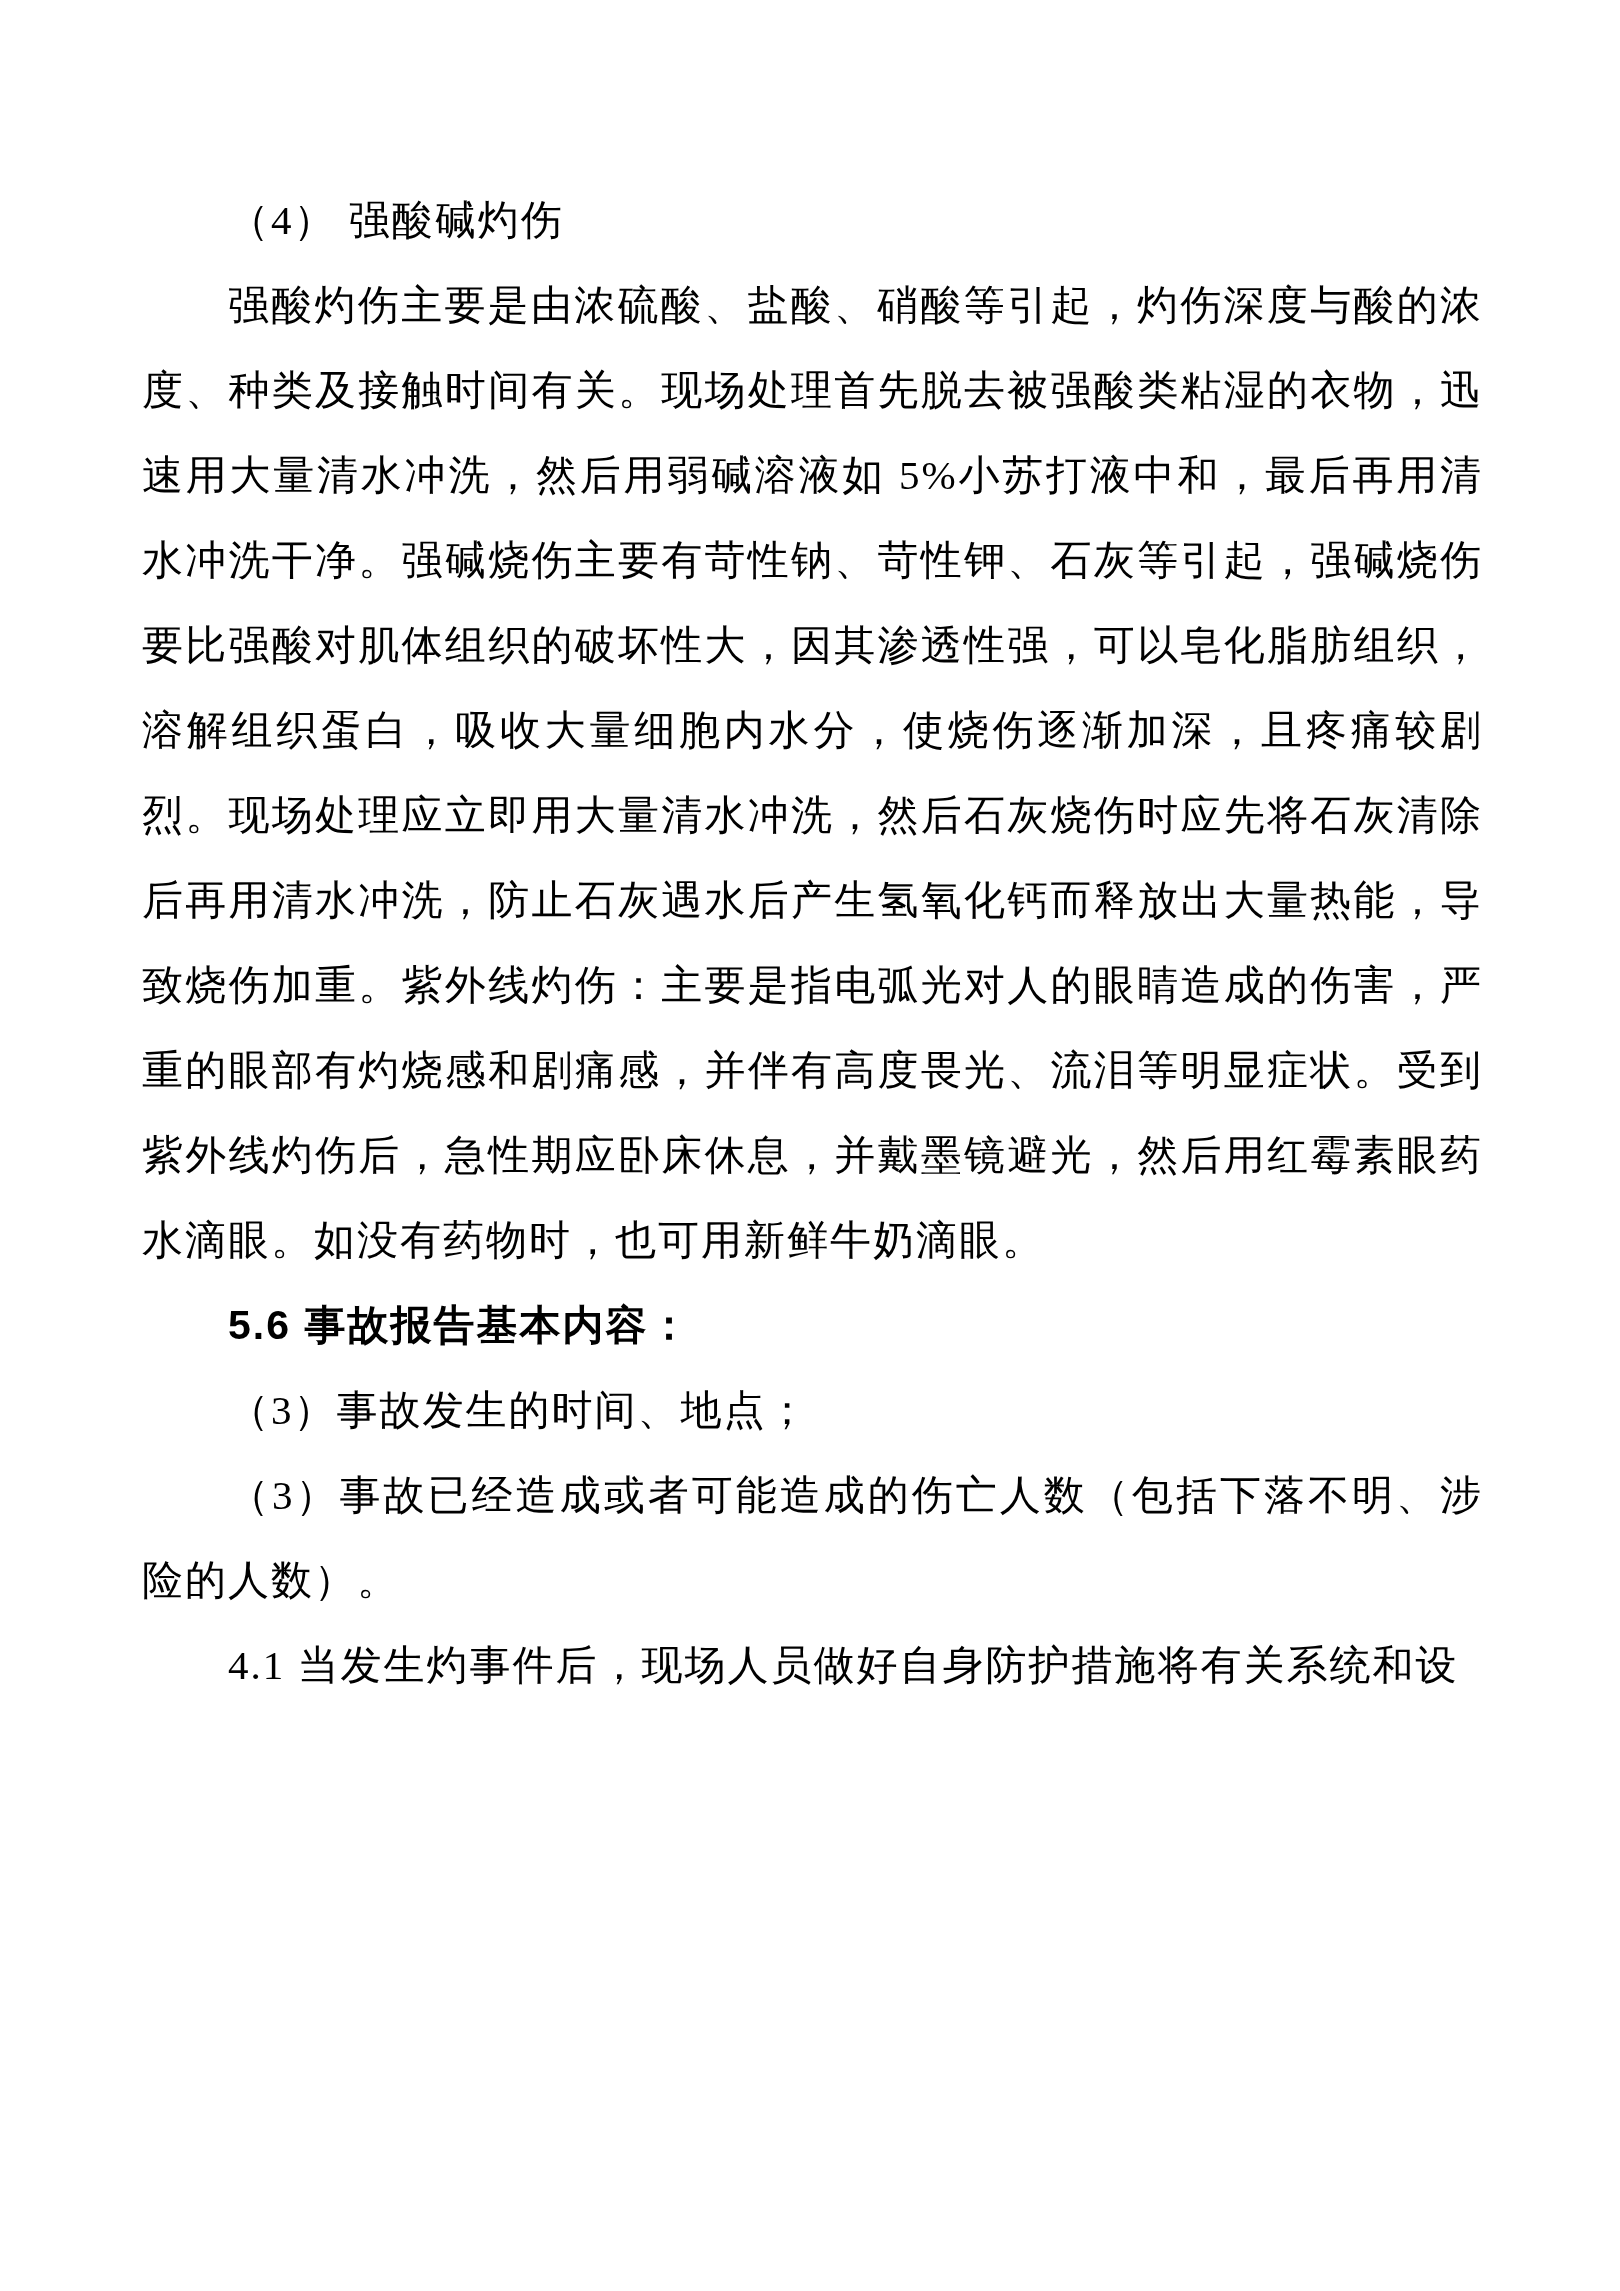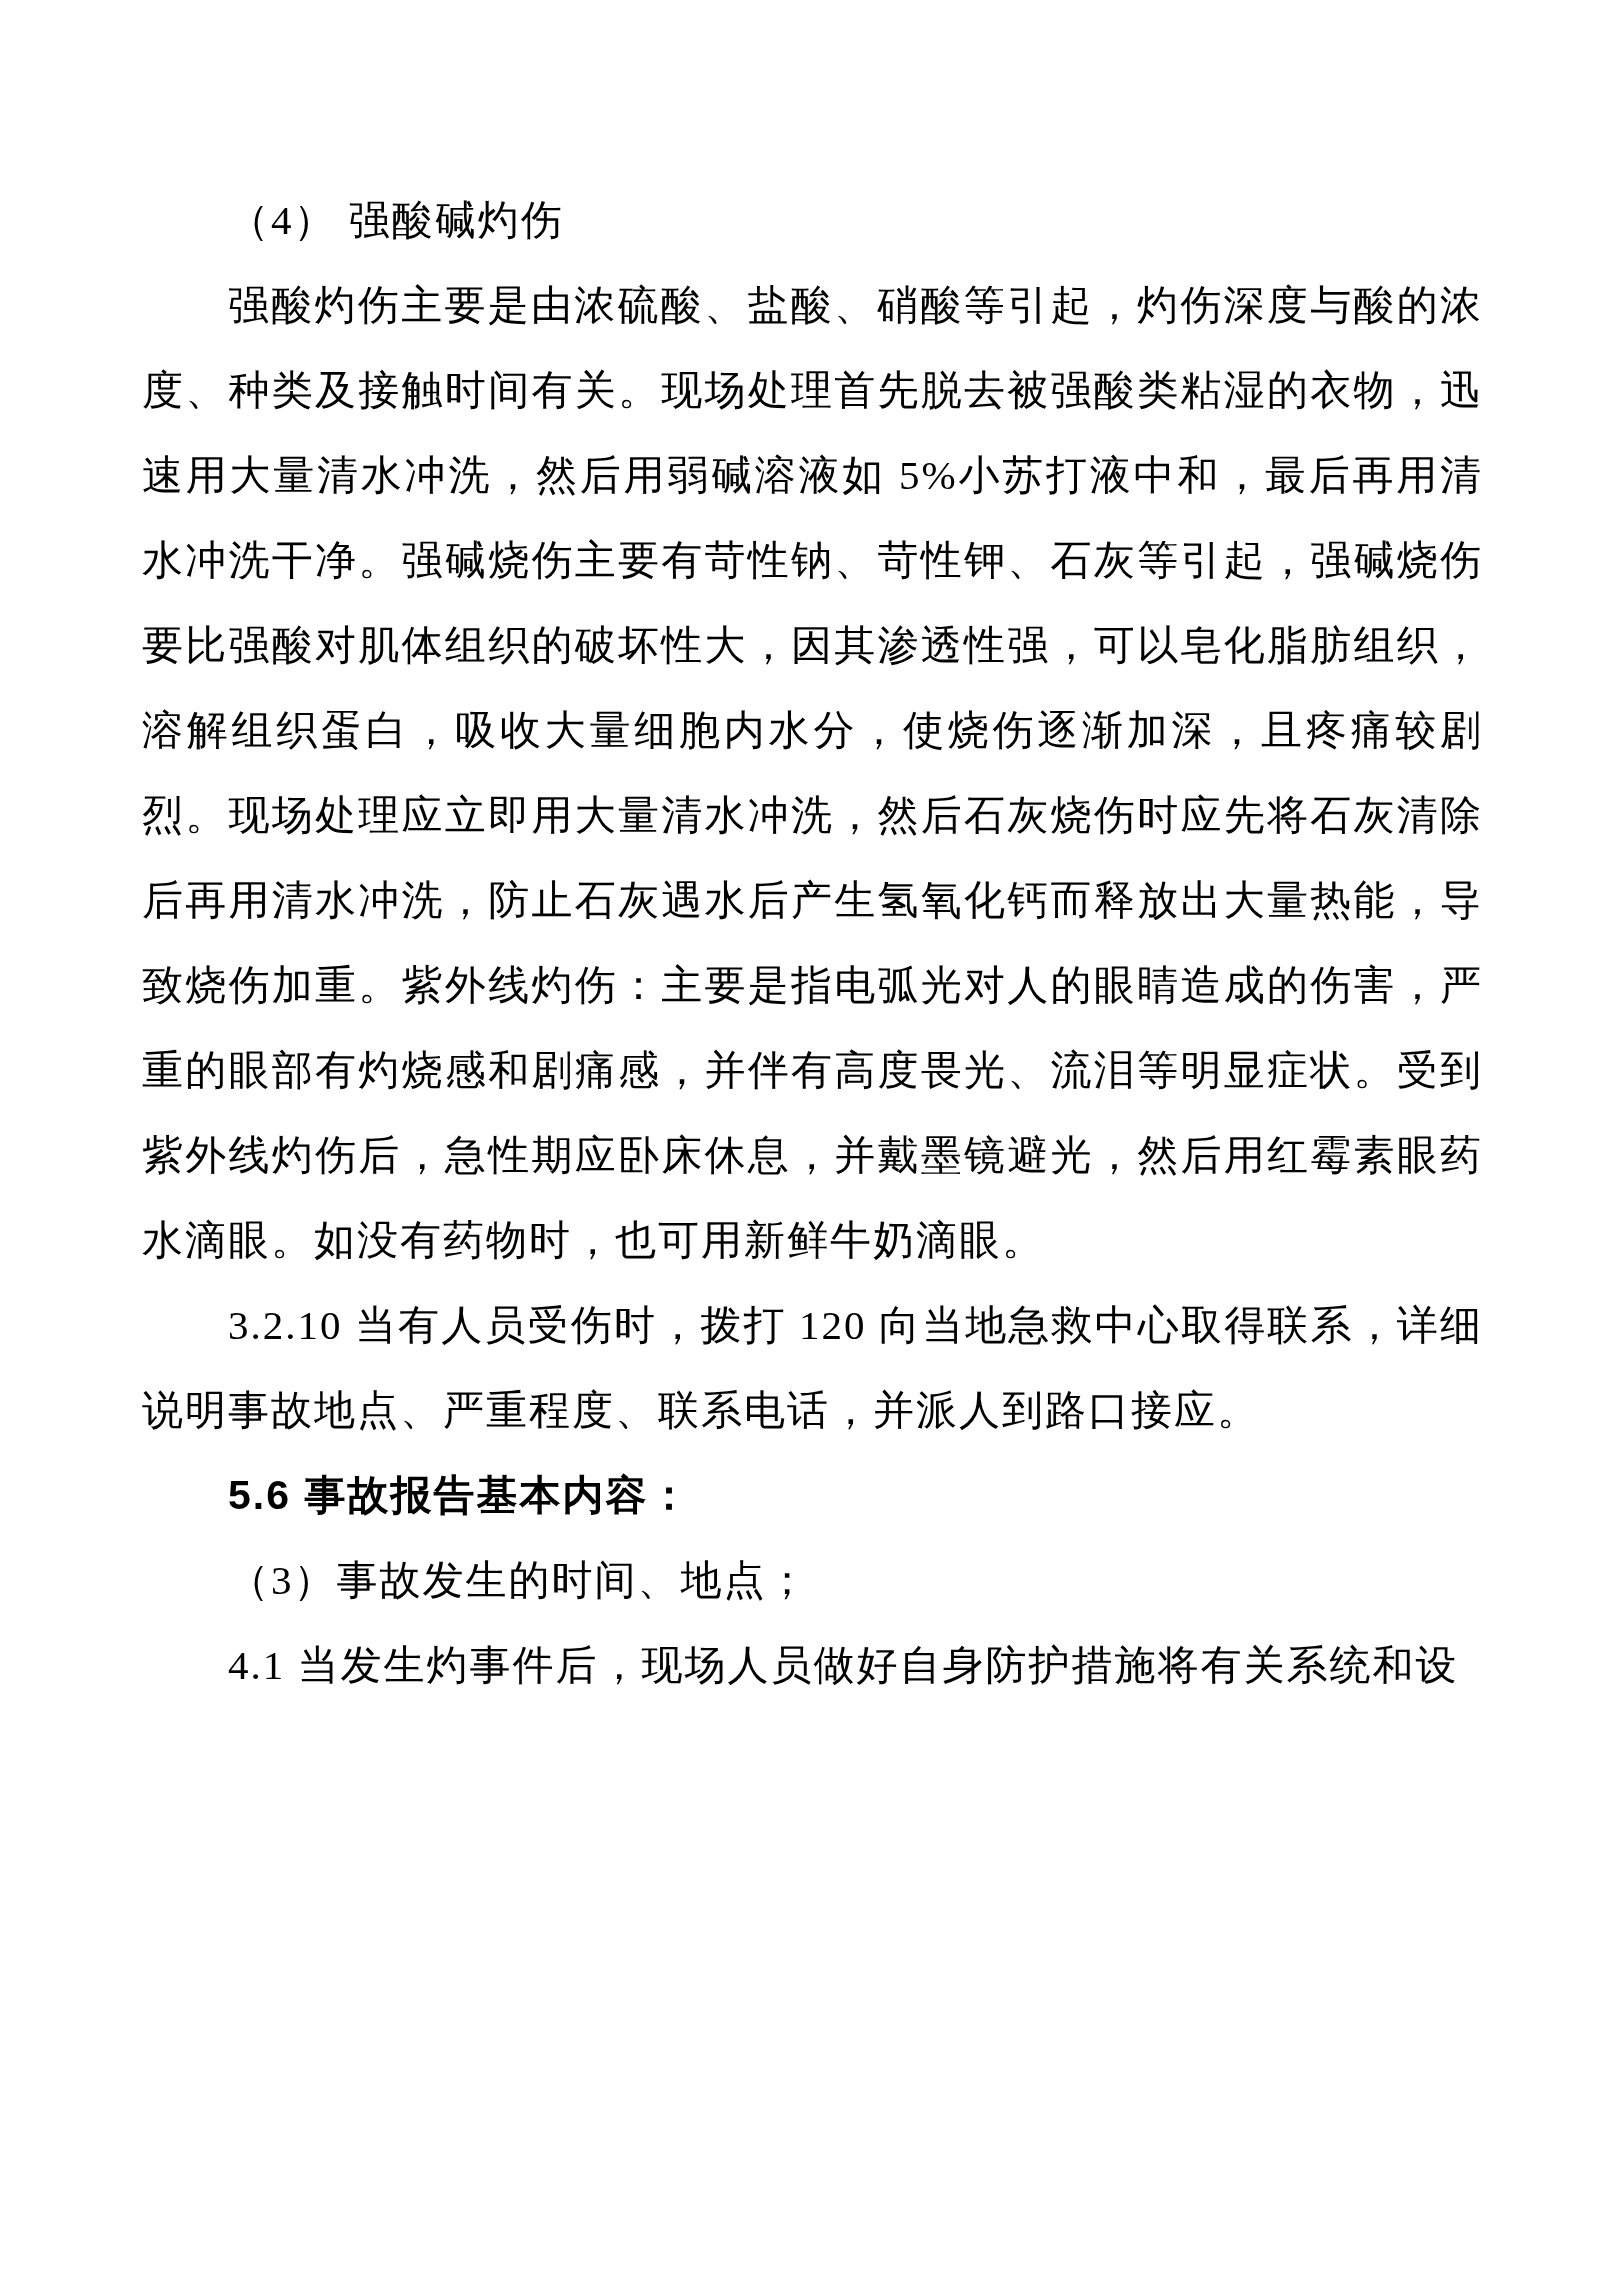--- a/index.html
+++ b/index.html
@@ -53,21 +53,21 @@
     color: #000000;
   }
 </style>
 </head>
 <body>
 
 <div class="page">
   <div class="content">
     <p class="heading-plain indent2">（4）  强酸碱灼伤</p>
     <p class="indent2">强酸灼伤主要是由浓硫酸、盐酸、硝酸等引起，灼伤深度与酸的浓度、种类及接触时间有关。现场处理首先脱去被强酸类粘湿的衣物，迅速用大量清水冲洗，然后用弱碱溶液如 5%小苏打液中和，最后再用清水冲洗干净。强碱烧伤主要有苛性钠、苛性钾、石灰等引起，强碱烧伤要比强酸对肌体组织的破坏性大，因其渗透性强，可以皂化脂肪组织，溶解组织蛋白，吸收大量细胞内水分，使烧伤逐渐加深，且疼痛较剧烈。现场处理应立即用大量清水冲洗，然后石灰烧伤时应先将石灰清除后再用清水冲洗，防止石灰遇水后产生氢氧化钙而释放出大量热能，导致烧伤加重。紫外线灼伤：主要是指电弧光对人的眼睛造成的伤害，严重的眼部有灼烧感和剧痛感，并伴有高度畏光、流泪等明显症状。受到紫外线灼伤后，急性期应卧床休息，并戴墨镜避光，然后用红霉素眼药水滴眼。如没有药物时，也可用新鲜牛奶滴眼。</p>
-    <p class="indent2">3.2.10 当有人员受伤时，拨打 120 向当地急救中心取得联系，详细说明事故地点、严重程度、联系电话，并派人到路口接应。</p>
     <p class="heading-bold indent2">5.6 事故报告基本内容：</p>
     <p class="indent2">（3）事故发生的时间、地点；</p>
+    <p class="indent2">（3）事故已经造成或者可能造成的伤亡人数（包括下落不明、涉险的人数）。</p>
     <p class="indent2">4.1 当发生灼事件后，现场人员做好自身防护措施将有关系统和设</p>
   </div>
 
   <div class="footer">107</div>
 </div>
 
 
 </body></html>

